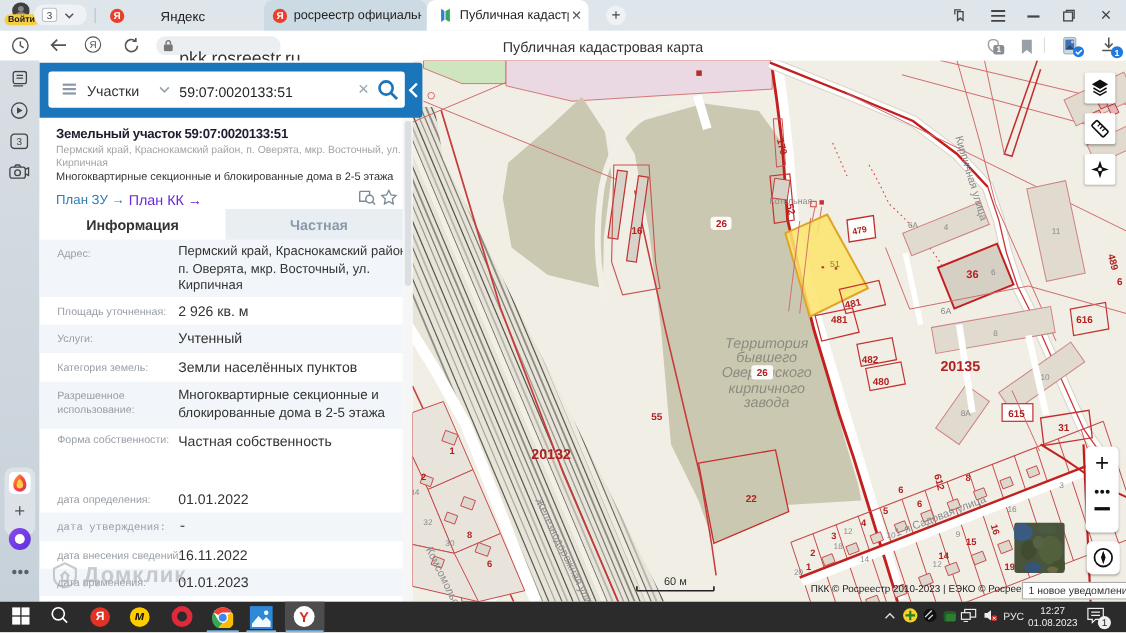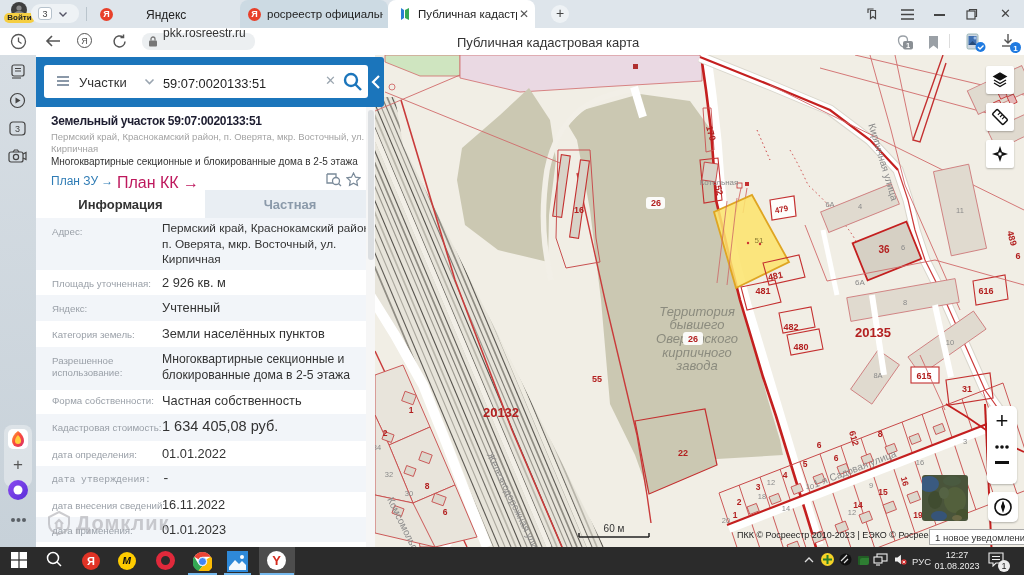--- a/index.html
+++ b/index.html
@@ -70,21 +70,21 @@
   <div class="abs" style="left:77px;top:33px;width:15px;height:15px;border:1.3px solid #555;border-radius:50%;font-size:9px;color:#555;text-align:center;line-height:15px;">Я</div>
   <svg class="abs" style="left:112px;top:34px;" width="15" height="15" viewBox="0 0 15 15" fill="none" stroke="#555" stroke-width="1.5">
       <path d="M13 7.5 a5.5 5.5 0 1 1 -2 -4.3"></path>
       <path d="M11.5 0.5 v3 h-3" fill="none"></path>
     </svg>
   <div class="abs" style="left:142px;top:33px;width:113px;height:17px;background:#eceff1;border-radius:8px;"></div>
   <svg class="abs" style="left:148px;top:36px;" width="10" height="11" viewBox="0 0 10 11" fill="#777">
       <rect x="1" y="4.5" width="8" height="6" rx="1"></rect>
       <path d="M3 4.5 V3 a2 2 0 0 1 4 0 v1.5" fill="none" stroke="#777" stroke-width="1.3"></path>
     </svg>
-  <div class="abs" style="left:163px;top:26px;font-size:12px;color:#333;">pkk.rosreestr.ru</div>
+  <div class="abs" style="left:163px;top:45px;font-size:16px;color:#333;">pkk.rosreestr.ru</div>
   <div class="abs" style="left:457px;top:35px;font-size:13px;color:#333;">Публичная кадастровая карта</div>
 
   <svg class="abs" style="left:895px;top:34px;" width="20" height="16" viewBox="0 0 20 16">
       <path d="M8 2 C5 2 3.5 3.5 3.5 6 C3.5 9.5 6 12 8 13 C10 12 12.5 9.5 12.5 6 C12.5 3.5 11 2 8 2 Z" fill="none" stroke="#9aa0a6" stroke-width="1.3"></path>
       <rect x="8" y="7" width="10" height="8.5" rx="2" fill="#8a8f94"></rect>
       <text x="13" y="13.7" font-size="7.5" fill="#fff" text-anchor="middle" font-weight="bold" font-family="Liberation Sans">1</text>
     </svg>
   <svg class="abs" style="left:928px;top:36px;" width="11" height="13" viewBox="0 0 11 13" fill="#9aa0a6">
       <path d="M1 0 h9 v13 l-4.5-3.5 L1 13 z"></path>
     </svg>
@@ -170,21 +170,21 @@
       <path d="M13.5 13.5 L19 19"></path>
     </svg>
   <svg class="abs" style="left:371px;top:75px;z-index:7;" width="10" height="14" viewBox="0 0 10 14" fill="none" stroke="#fff" stroke-width="2.2">
       <path d="M8 1 L2 7 l6 6"></path>
     </svg>
 
   <div class="abs" style="left:51px;top:114px;font-size:12px;letter-spacing:-0.3px;font-weight:bold;color:#1d1d30;">Земельный участок 59:07:0020133:51</div>
   <div class="abs" style="left:51px;top:131px;white-space:nowrap;font-size:9.5px;line-height:11.5px;color:#a3a3a3;">Пермский край, Краснокамский район, п. Оверята, мкр. Восточный, ул.<br>Кирпичная</div>
   <div class="abs" style="left:51px;top:156px;white-space:nowrap;font-size:10px;color:#333;text-align:center;">Многоквартирные секционные и блокированные дома в 2-5 этажа</div>
   <div class="abs" style="left:51px;top:174px;font-size:12px;color:#2f7cb5;">План ЗУ →</div>
-  <div class="abs" style="left:117px;top:174px;font-size:16px;color:#be185d;">План КК →</div>
+  <div class="abs" style="left:117px;top:174px;font-size:13px;color:#6d28d9;">План КК →</div>
   <svg class="abs" style="left:326px;top:171px;" width="16" height="16" viewBox="0 0 16 16" fill="none" stroke="#7a8a99" stroke-width="1.3">
       <path d="M1 3 h9 v4"></path>
       <path d="M1 3 v9 h6"></path>
       <circle cx="10" cy="10" r="3.5"></circle>
       <path d="M12.5 12.5 l2.5 2.5"></path>
     </svg>
   <svg class="abs" style="left:346px;top:172px;" width="15" height="15" viewBox="0 0 15 15" fill="none" stroke="#7a8a99" stroke-width="1.2">
       <path d="M7.5 1 l2 4.2 4.5.6 -3.3 3.1.8 4.5 -4-2.2 -4 2.2.8-4.5 -3.3-3.1 4.5-.6 z"></path>
     </svg>
 
@@ -201,38 +201,34 @@
   </style>
   <div class="row alt" style="top:218px;height:52px;">
       <div class="lbl">Адрес:</div>
       <div class="val" style="top:3px;font-size:11.8px;">Пермский край, Краснокамский район,<br>п. Оверята, мкр. Восточный, ул.<br>Кирпичная</div>
     </div>
   <div class="row" style="top:270px;height:25px;">
       <div class="lbl">Площадь уточненная:</div>
       <div class="val">2 926 кв. м</div>
     </div>
   <div class="row alt" style="top:295px;height:26px;">
-      <div class="lbl">Яндекс:</div>
+      <div class="lbl">Услуги:</div>
       <div class="val">Учтенный</div>
     </div>
   <div class="row" style="top:321px;height:26px;">
       <div class="lbl">Категория земель:</div>
       <div class="val">Земли населённых пунктов</div>
     </div>
   <div class="row alt" style="top:347px;height:43px;">
       <div class="lbl" style="white-space:normal;">Разрешенное использование:</div>
       <div class="val" style="font-size:12.2px;">Многоквартирные секционные и<br>блокированные дома в 2-5 этажа</div>
     </div>
   <div class="row" style="top:390px;height:24px;">
       <div class="lbl" style="top:5px;">Форма собственности:</div>
       <div class="val" style="top:3px;">Частная собственность</div>
-    </div>
-  <div class="row alt" style="top:414px;height:27px;">
-      <div class="lbl">Кадастровая стоимость:</div>
-      <div class="val" style="font-size:14.5px;">1 634 405,08 руб.</div>
     </div>
   <div class="row" style="top:441px;height:25px;">
       <div class="lbl">дата определения:</div>
       <div class="val">01.01.2022</div>
     </div>
   <div class="row alt" style="top:466px;height:26px;font-family:Liberation Mono, monospace;">
       <div class="lbl">дата утверждения:</div>
       <div class="val">-</div>
     </div>
   <div class="row" style="top:492px;height:25px;">

